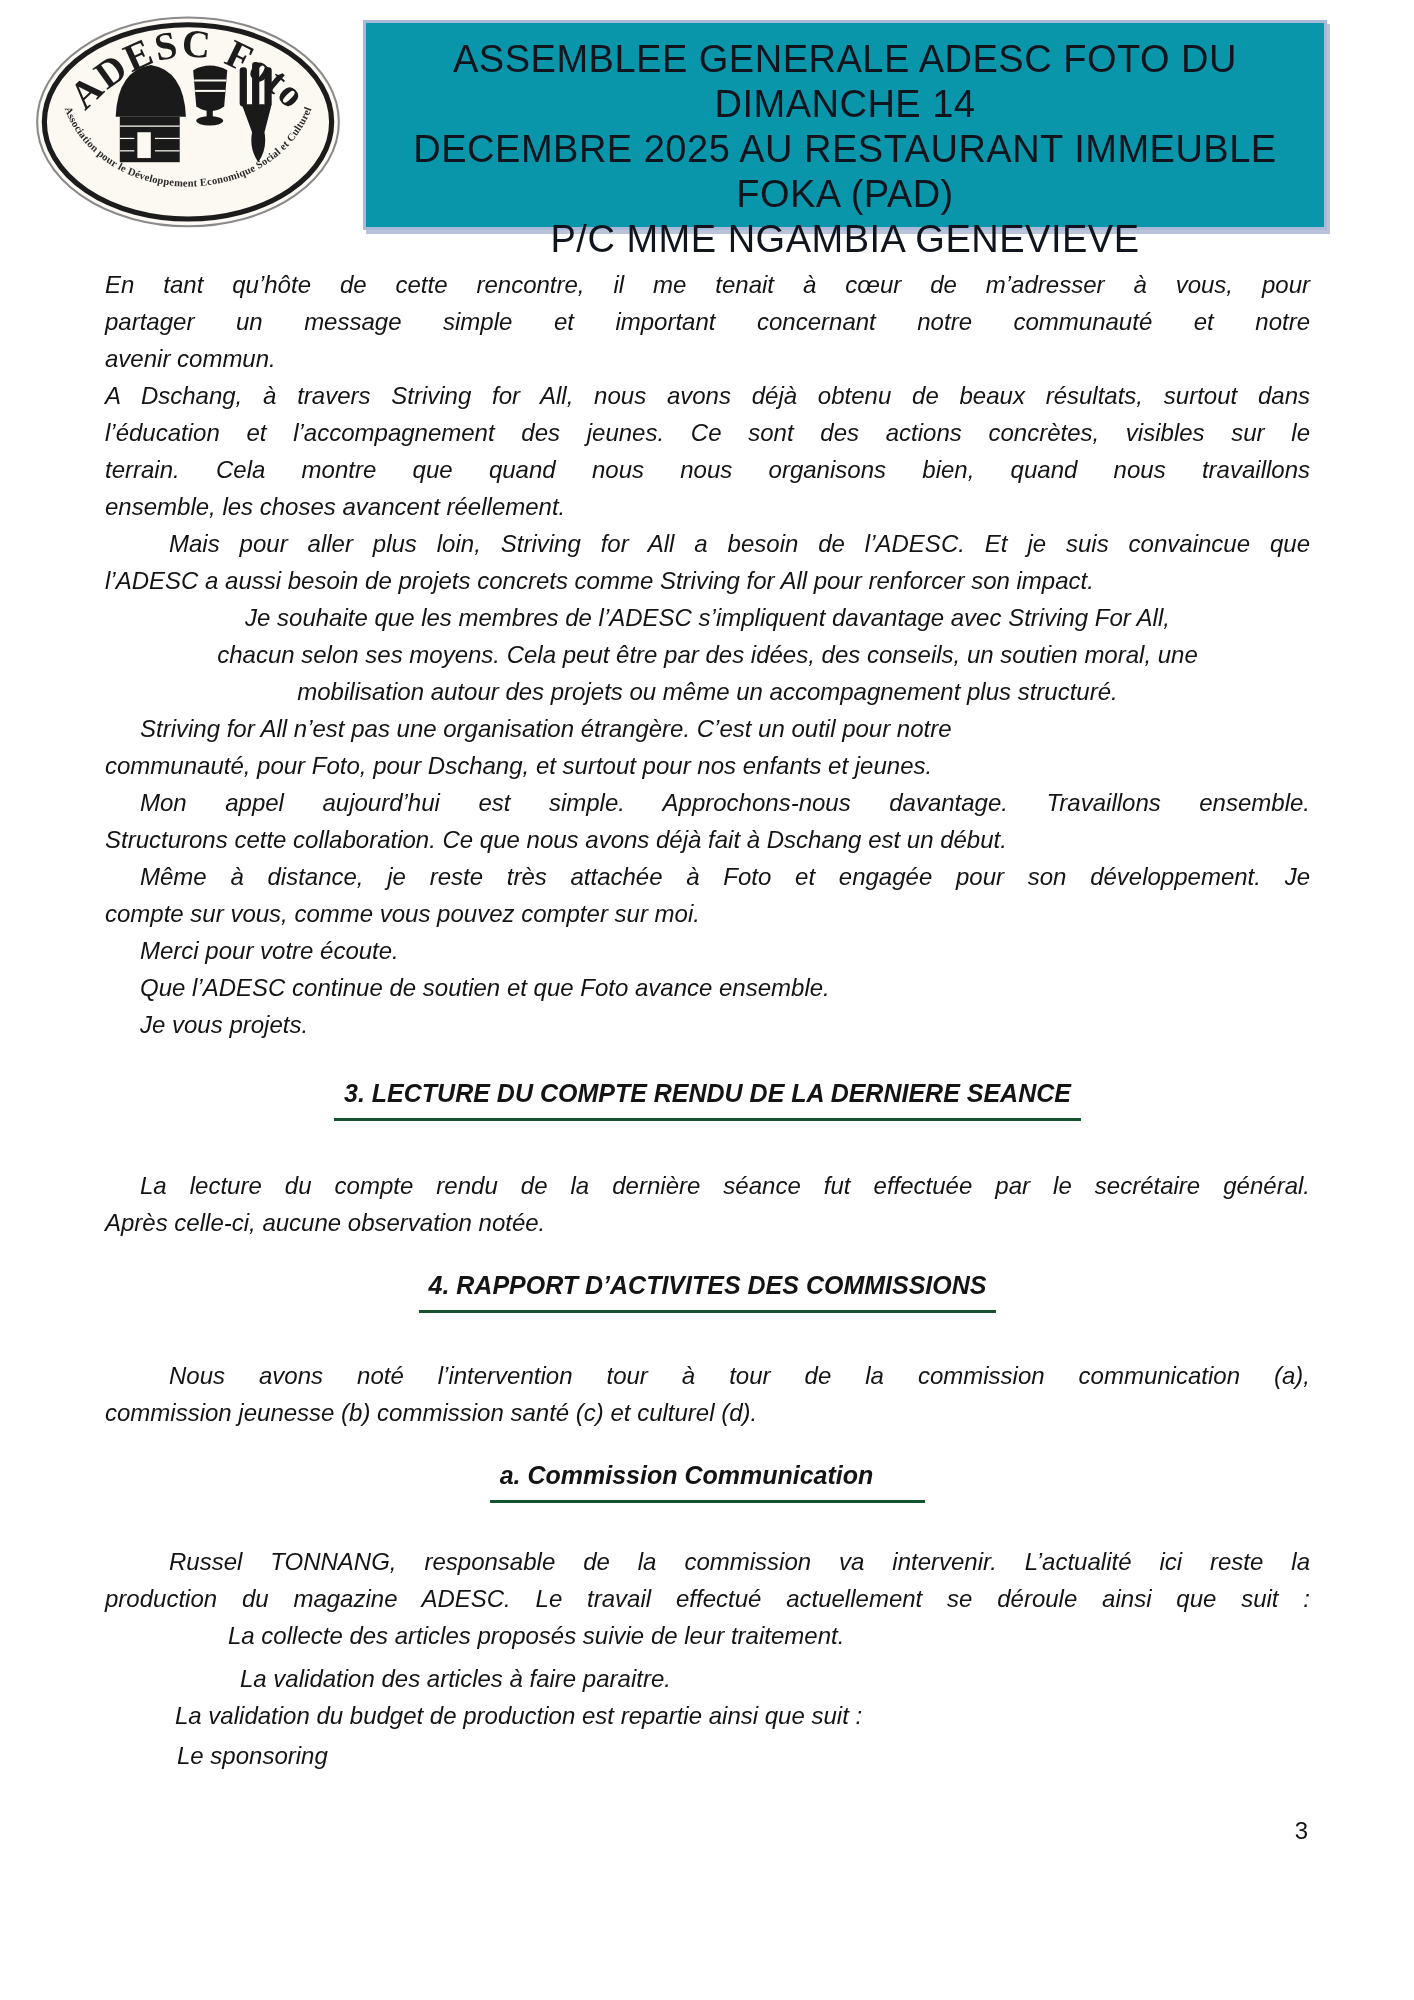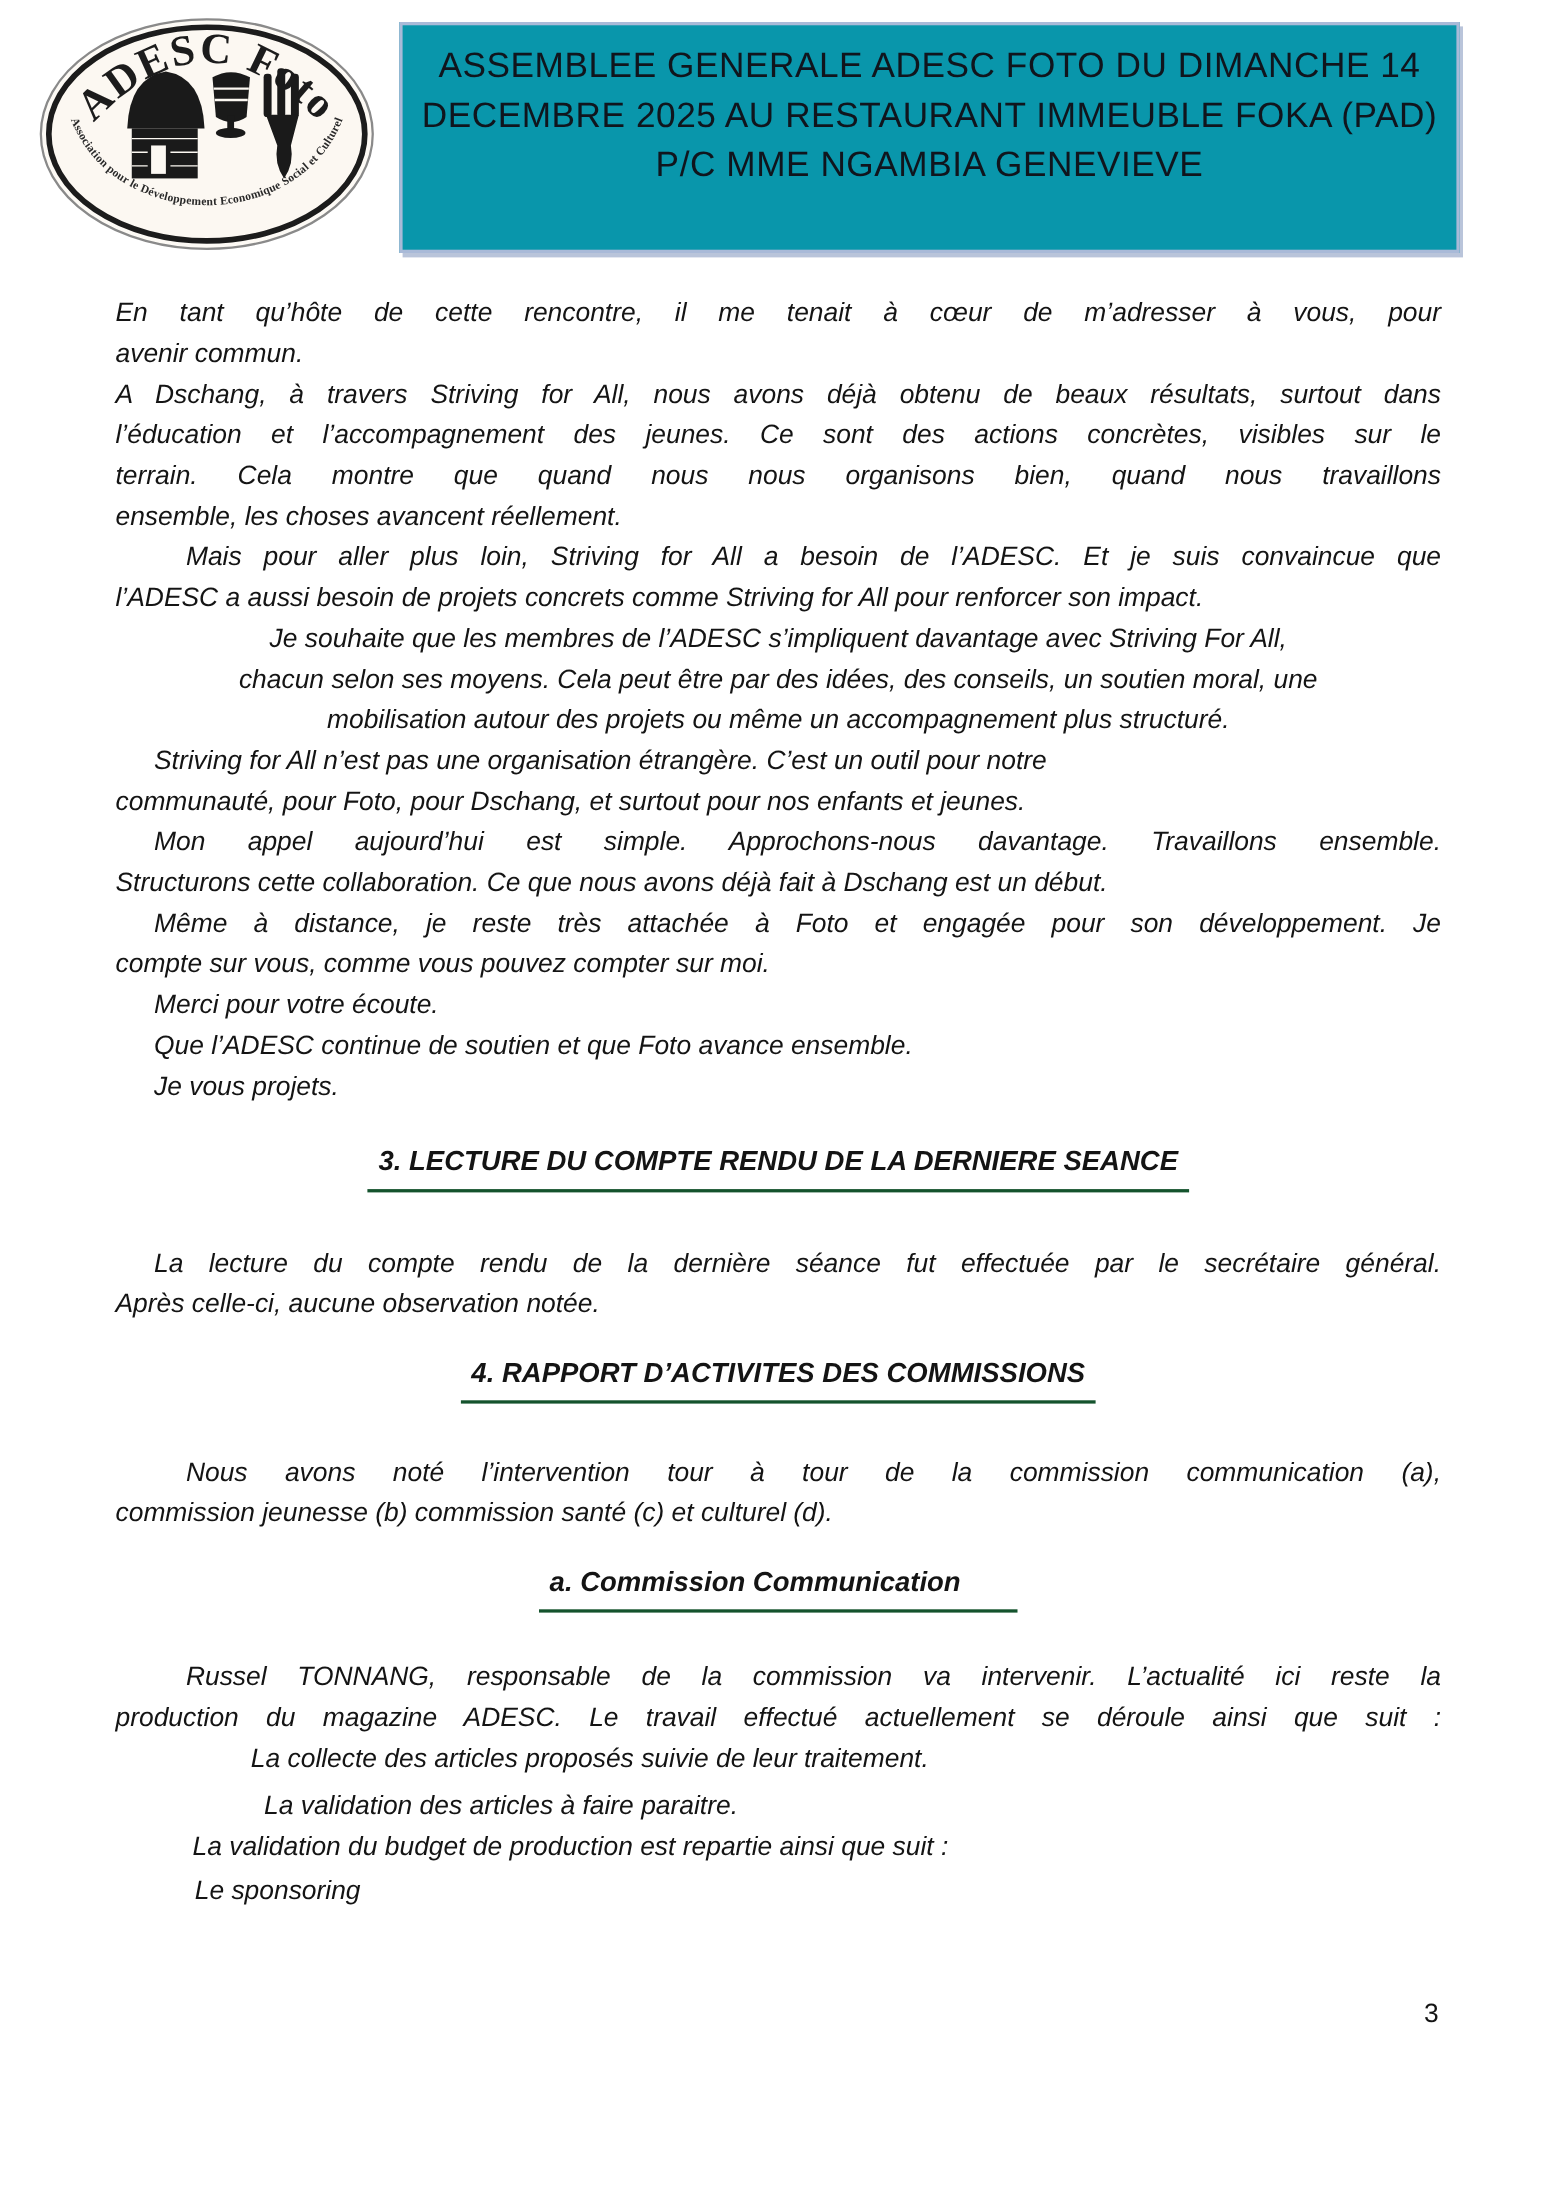--- a/index.html
+++ b/index.html
@@ -16,21 +16,21 @@
   .logo-wrap{position:absolute;left:33px;top:10px;width:310px;height:230px;}
   .banner{
     position:absolute;left:363px;top:20px;width:964px;height:210px;
     background:#0996ab;border:3px solid #a9bad8;box-sizing:border-box;
     box-shadow:3px 4px 0 0 #b9c4da;
     display:flex;justify-content:center;align-items:flex-start;
   }
   .banner-text{
     margin-top:14px;
     white-space:pre-line;text-align:center;
-    font-size:32px;line-height:45px;color:#10151d;font-weight:400;
+    font-size:38px;line-height:45px;color:#10151d;font-weight:400;
     letter-spacing:.5px;
   }
 
   
   .doc-body{position:absolute;left:105px;top:266px;width:1205px;font-size:24px;font-style:italic;}
   .line{line-height:37px;min-height:37px;}
   .jl{text-align:justify;text-align-last:justify;}
   .rt{text-align:center;}
   .ind30{padding-left:35px;}
   .ind60{padding-left:64px;}
@@ -109,20 +109,21 @@
   <div class="banner">
     <div class="banner-text">ASSEMBLEE GENERALE ADESC FOTO DU DIMANCHE 14
 DECEMBRE 2025 AU RESTAURANT IMMEUBLE FOKA (PAD)
 P/C MME NGAMBIA GENEVIEVE</div>
   </div>
 
   <div class="doc-body">
 
     <div class="para">
       <div class="line jl">En tant qu’hôte de cette rencontre, il me tenait à cœur de m’adresser à vous, pour</div>
+      <div class="line jl">partager un message simple et important concernant notre communauté et notre</div>
       <div class="line">avenir commun.</div>
     </div>
 
     <div class="para">
       <div class="line jl">A Dschang, à travers Striving for All, nous avons déjà obtenu de beaux résultats, surtout dans</div>
       <div class="line jl">l’éducation et l’accompagnement des jeunes. Ce sont des actions concrètes, visibles sur le</div>
       <div class="line jl">terrain. Cela montre que quand nous nous organisons bien, quand nous travaillons</div>
       <div class="line">ensemble, les choses avancent réellement.</div>
     </div>
 

